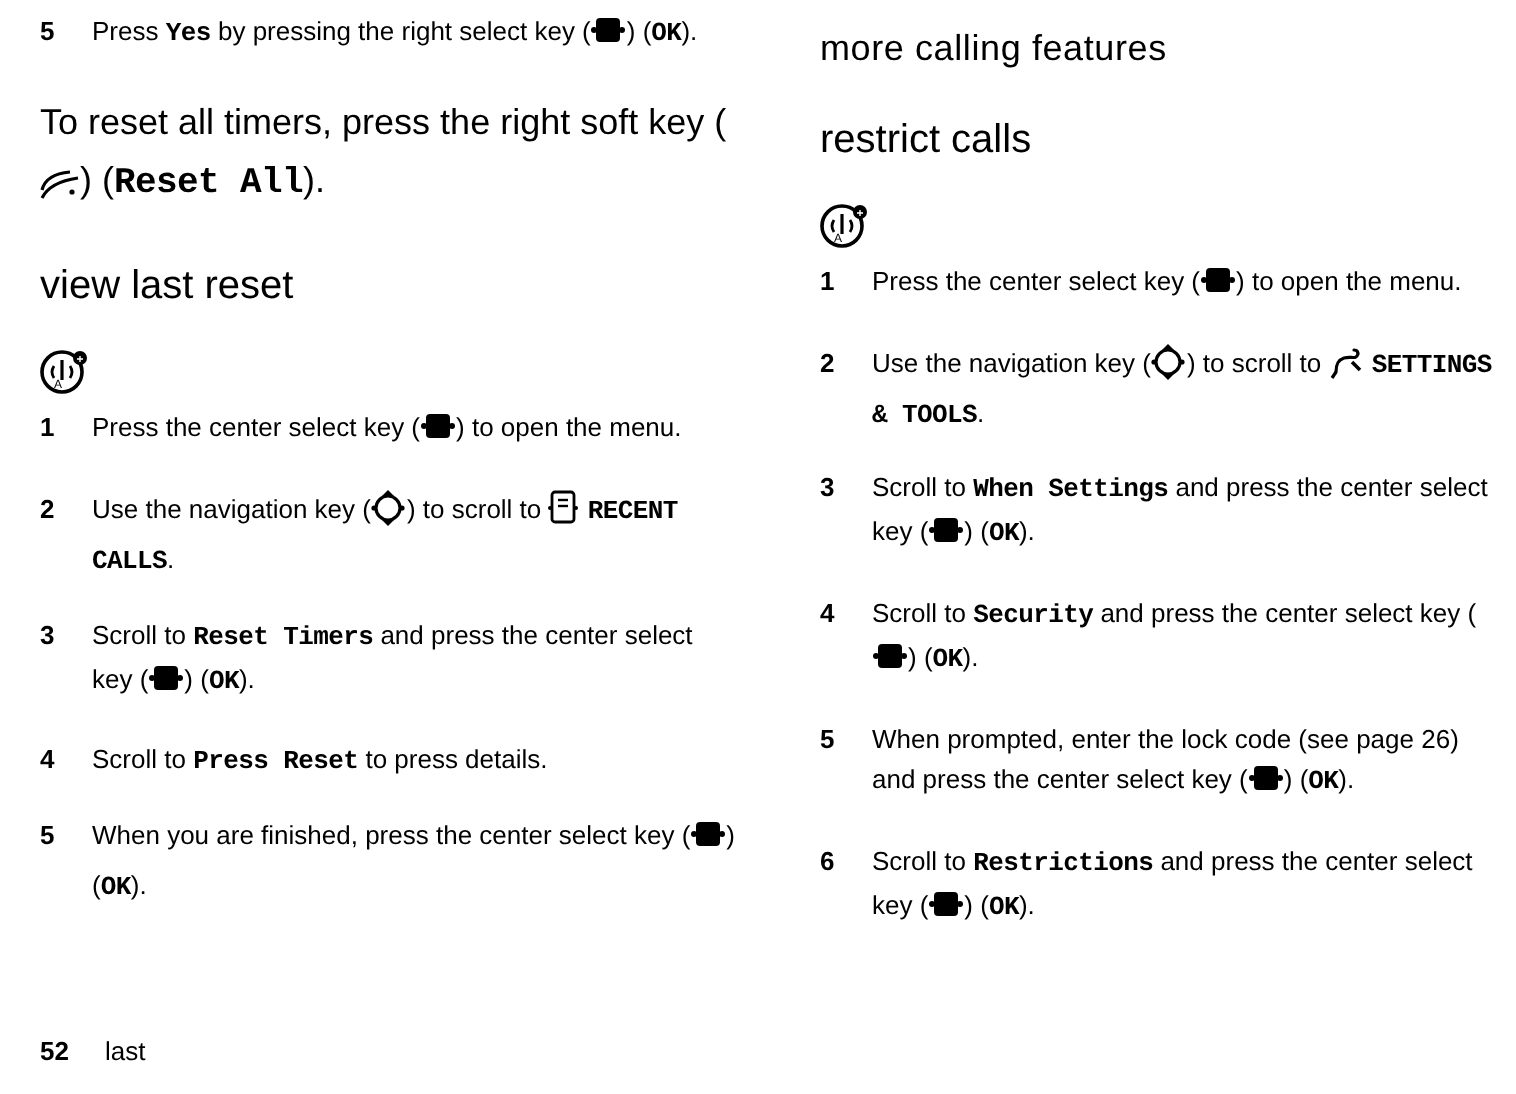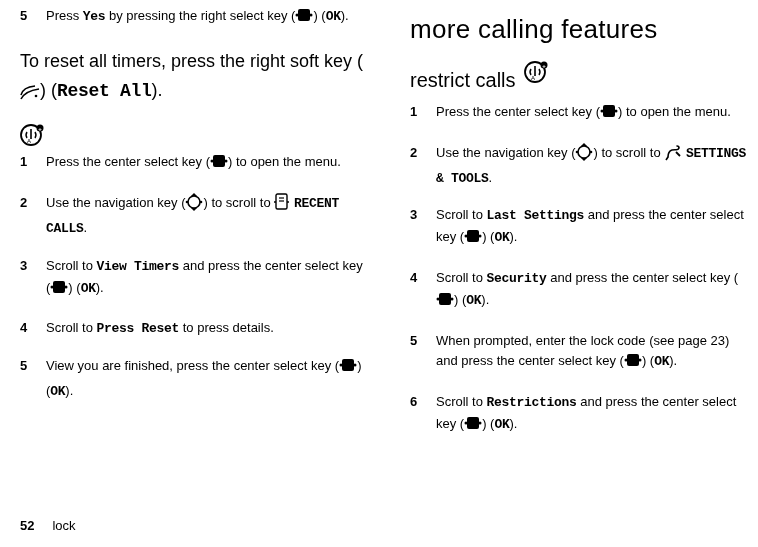--- a/index.html
+++ b/index.html
@@ -39,34 +39,35 @@
       flex: 1;
     }
     .para {
       font-size: 18px;
       line-height: 1.6;
       margin-bottom: 14px;
     }
     h1.feature {
       font-family: Arial, Helvetica, sans-serif;
       font-weight: 400;
-      font-size: 26px;
+      font-size: 18px;
       letter-spacing: 0.3px;
       margin: 8px 0 14px 0;
     }
     h2.sub {
       font-family: Arial, Helvetica, sans-serif;
       font-weight: 400;
       font-size: 20px;
       margin: 10px 0 10px 0;
     }
     .with-badge {
       display: flex;
       align-items: flex-start;
       gap: 8px;
+      flex-direction: column;
     }
     .badge {
       flex: 0 0 auto;
       margin-top: 2px;
     }
     .cond { font-family: Liberation Mono, monospace; font-weight: bold; letter-spacing: -0.3px; }
     .icon {
       display: inline-block;
       vertical-align: -4px;
     }
@@ -141,20 +142,21 @@
       </div>
     </div>
 
     <p class="para">
       <span>To reset all timers, press the right soft key (</span><span class="icon"><svg width="20" height="16">
             <use href="#softkey-right"></use>
           </svg></span><span>) (</span><span class="cond">Reset All</span><span>).</span>
     </p>
 
     <div class="with-badge">
+      <h2 class="sub">view last reset</h2>
       <span class="badge"><svg width="24" height="24">
             <use href="#antenna-badge"></use>
           </svg></span>
     </div>
 
     <div class="step">
       <div class="step-num">1</div>
       <div class="step-text">
         <span>Press the center select key (</span><span class="icon"><svg width="18" height="18">
               <use href="#center-select"></use>
@@ -169,37 +171,37 @@
               <use href="#nav-key"></use>
             </svg></span><span>) to scroll to </span><span class="icon"><svg width="16" height="18">
               <use href="#recent-icon"></use>
             </svg></span> <span class="cond">RECENT CALLS</span><span>.</span>
       </div>
     </div>
 
     <div class="step">
       <div class="step-num">3</div>
       <div class="step-text">
-        <span>Scroll to </span><span class="cond">View Timers</span><span> and press the center select key (</span><span class="icon"><svg width="18" height="18">
+        <span>Scroll to </span><span class="cond">Reset Timers</span><span> and press the center select key (</span><span class="icon"><svg width="18" height="18">
               <use href="#center-select"></use>
             </svg></span><span>) (</span><span class="cond">OK</span><span>).</span>
       </div>
     </div>
 
     <div class="step">
       <div class="step-num">4</div>
       <div class="step-text">
         <span>Scroll to </span><span class="cond">Press Reset</span><span> to press details.</span>
       </div>
     </div>
 
     <div class="step">
       <div class="step-num">5</div>
       <div class="step-text">
-        <span>View you are finished, press the center select key (</span><span class="icon"><svg width="18" height="18">
+        <span>When you are finished, press the center select key (</span><span class="icon"><svg width="18" height="18">
               <use href="#center-select"></use>
             </svg></span><span>) (</span><span class="cond">OK</span><span>).</span>
       </div>
     </div>
 
   </div>
 
   <div class="col col-right">
 
     <h1 class="feature">more calling features</h1>
@@ -227,52 +229,52 @@
               <use href="#nav-key"></use>
             </svg></span><span>) to scroll to </span><span class="icon"><svg width="18" height="16">
               <use href="#settings-icon"></use>
             </svg></span> <span class="cond">SETTINGS &amp; TOOLS</span><span>.</span>
       </div>
     </div>
 
     <div class="step">
       <div class="step-num">3</div>
       <div class="step-text">
-        <span>Scroll to </span><span class="cond">Last Settings</span><span> and press the center select key (</span><span class="icon"><svg width="18" height="18">
+        <span>Scroll to </span><span class="cond">When Settings</span><span> and press the center select key (</span><span class="icon"><svg width="18" height="18">
               <use href="#center-select"></use>
             </svg></span><span>) (</span><span class="cond">OK</span><span>).</span>
       </div>
     </div>
 
     <div class="step">
       <div class="step-num">4</div>
       <div class="step-text">
         <span>Scroll to </span><span class="cond">Security</span><span> and press the center select key (</span><span class="icon"><svg width="18" height="18">
               <use href="#center-select"></use>
             </svg></span><span>) (</span><span class="cond">OK</span><span>).</span>
       </div>
     </div>
 
     <div class="step">
       <div class="step-num">5</div>
       <div class="step-text">
-        <span>When prompted, enter the lock code (see page 23) and press the center select key (</span><span class="icon"><svg width="18" height="18">
+        <span>When prompted, enter the lock code (see page 26) and press the center select key (</span><span class="icon"><svg width="18" height="18">
               <use href="#center-select"></use>
             </svg></span><span>) (</span><span class="cond">OK</span><span>).</span>
       </div>
     </div>
 
     <div class="step">
       <div class="step-num">6</div>
       <div class="step-text">
         <span>Scroll to </span><span class="cond">Restrictions</span><span> and press the center select key (</span><span class="icon"><svg width="18" height="18">
               <use href="#center-select"></use>
             </svg></span><span>) (</span><span class="cond">OK</span><span>).</span>
       </div>
     </div>
 
   </div>
 </div>
 
 <div class="footer">
   <span class="pagenum">52</span>
-  <span>lock</span>
+  <span>last</span>
 </div>
 
 </body></html>

